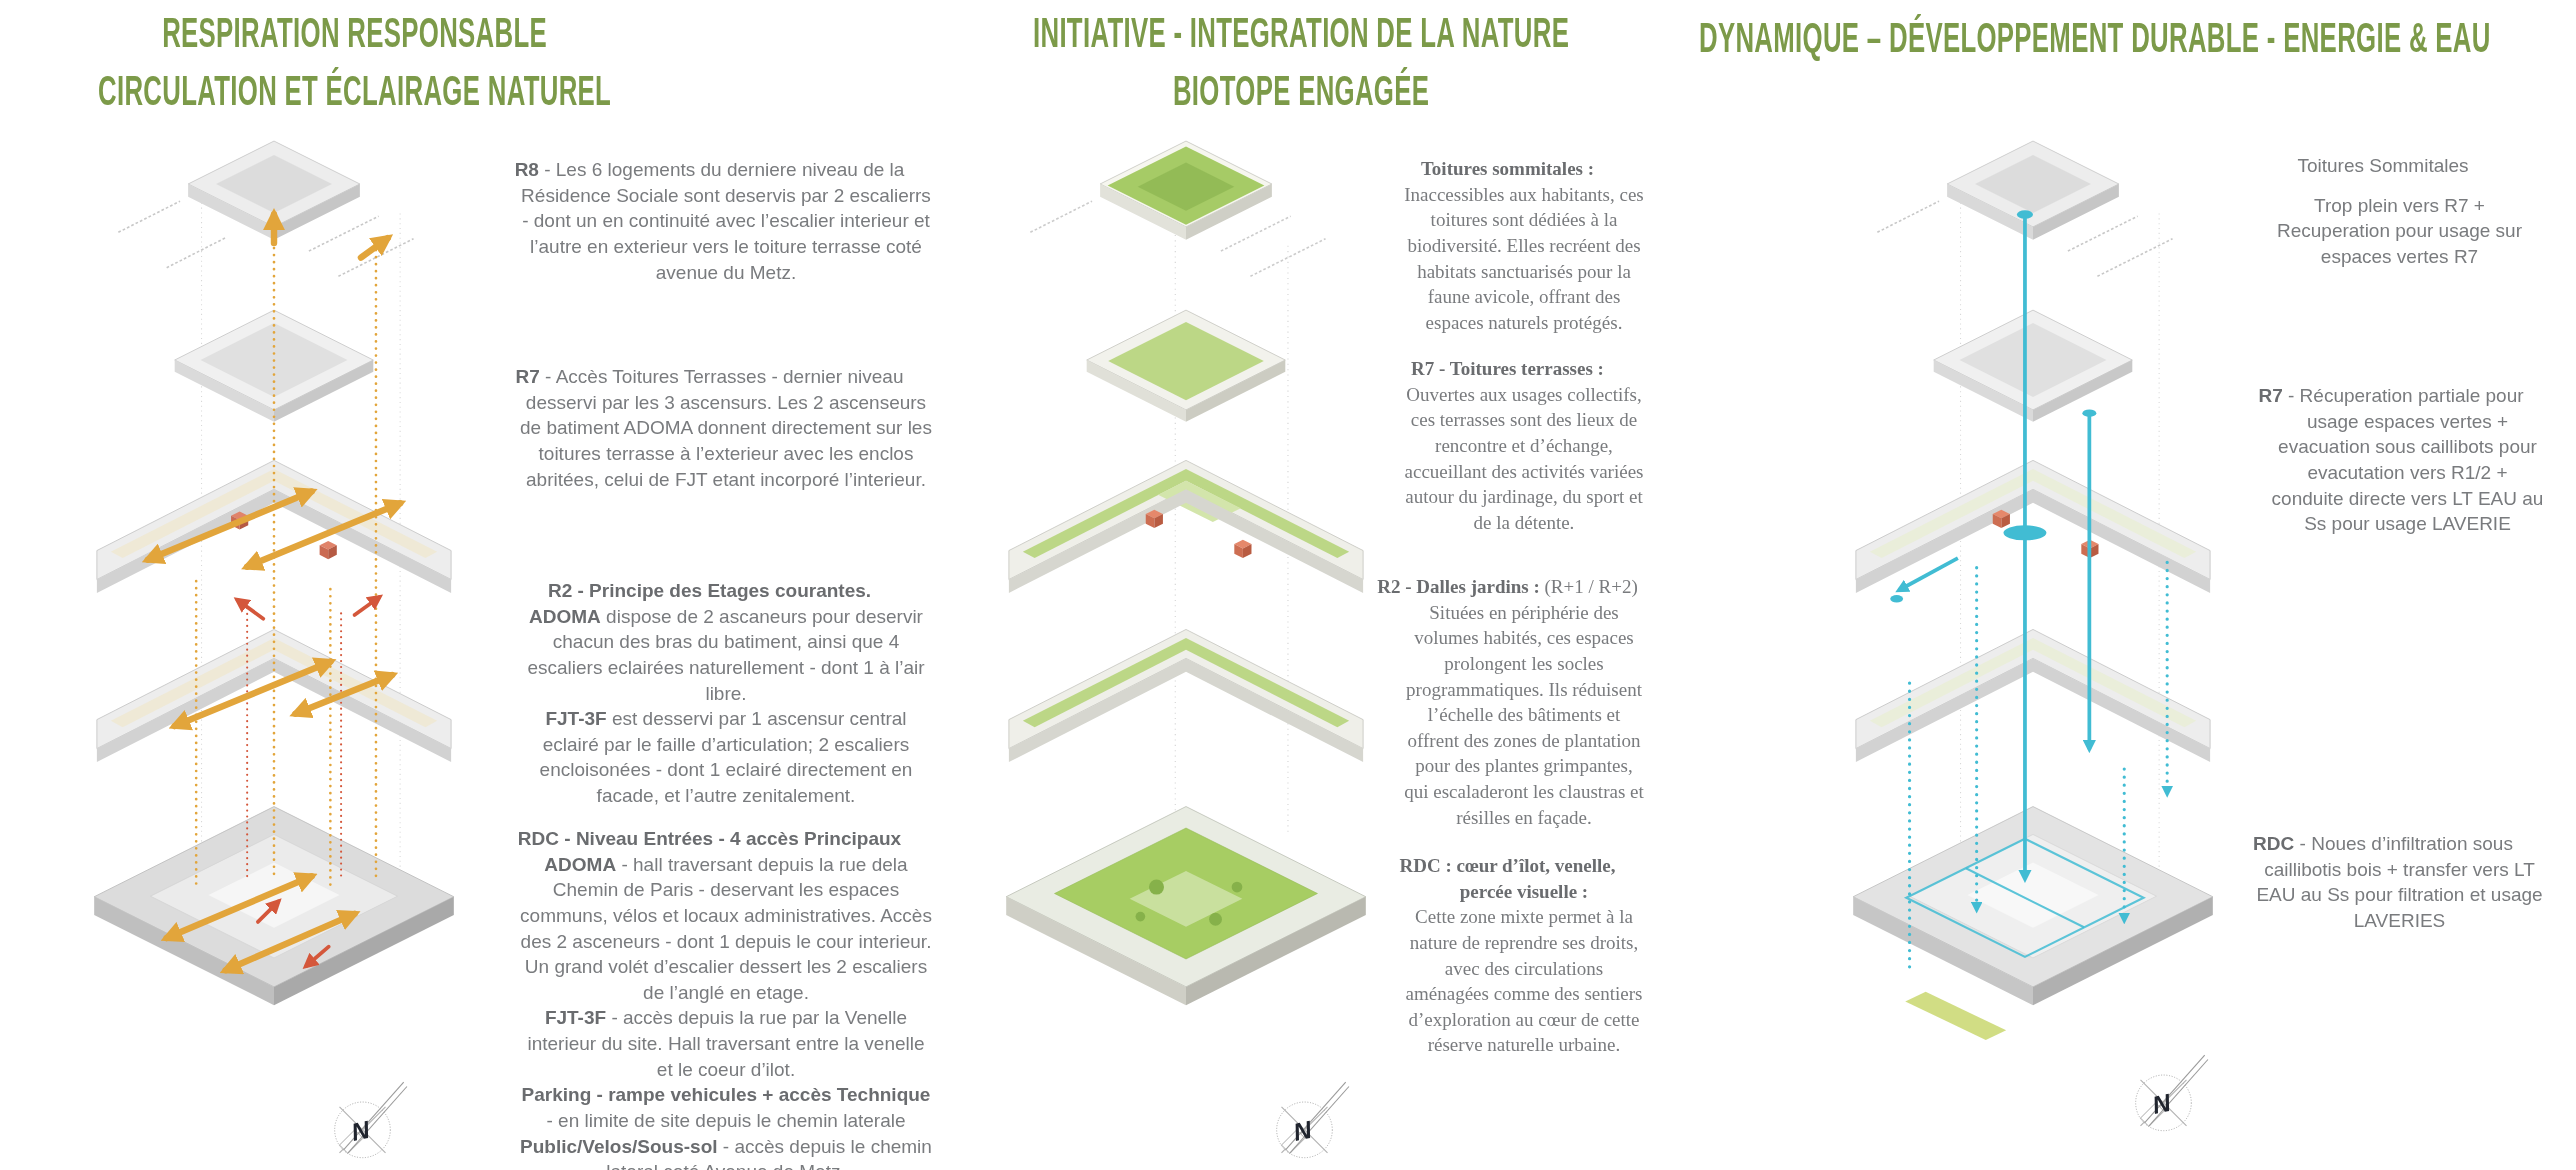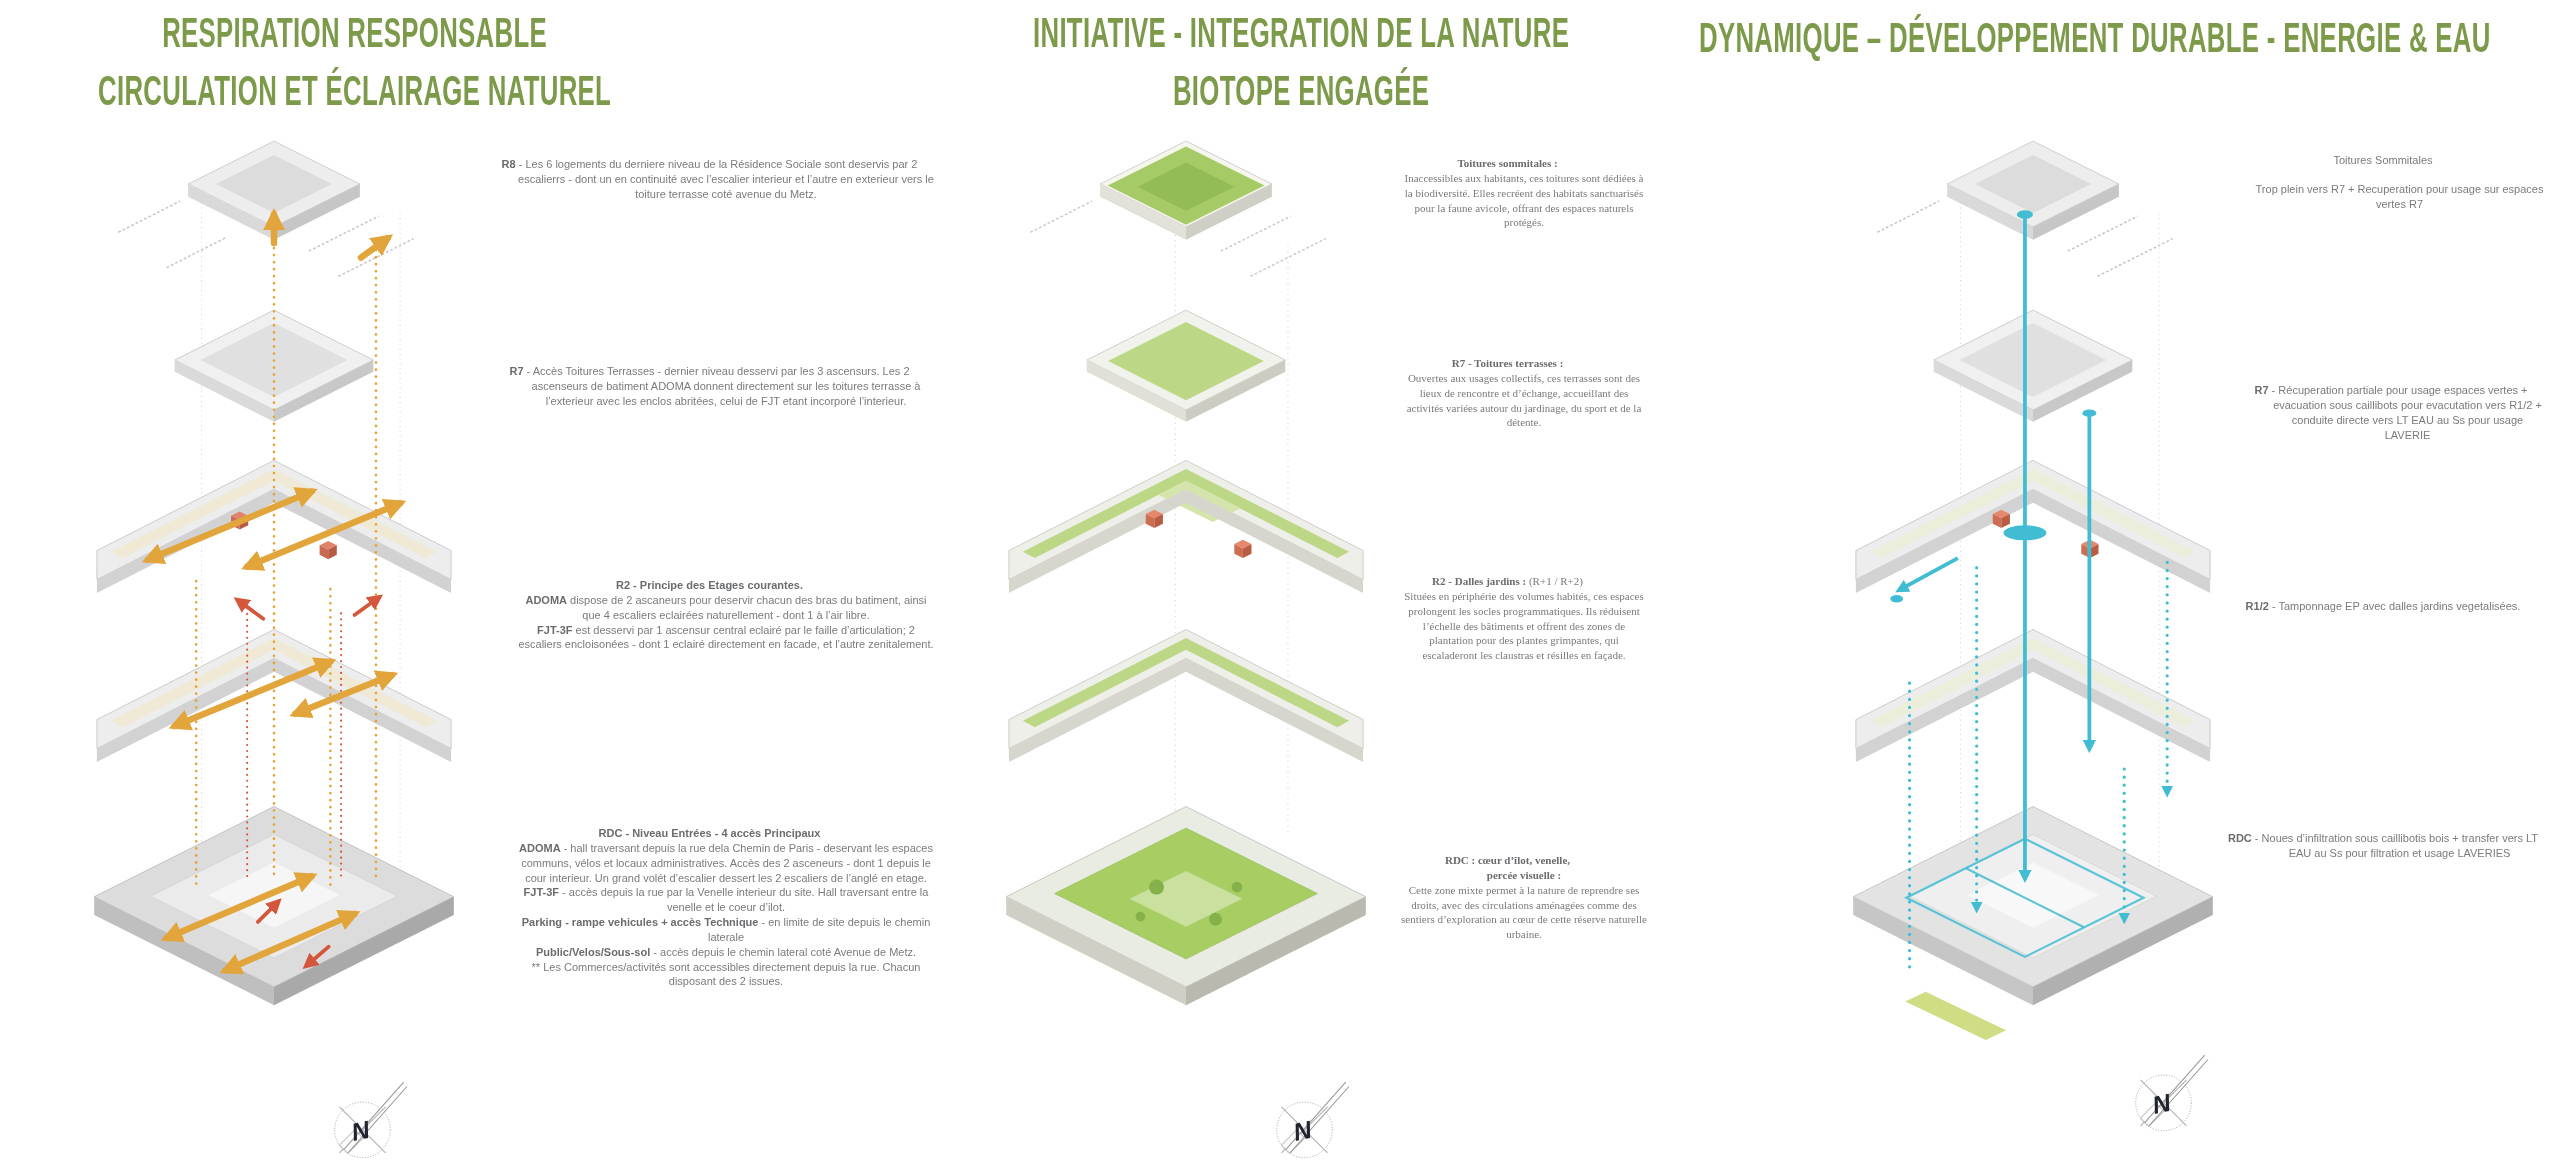--- a/index.html
+++ b/index.html
@@ -10,21 +10,21 @@
   }
   .board{position:absolute;inset:0;}
   .panel{position:absolute;inset:0;text-align:center;}
   .title{position:absolute;margin:0;}
   .tline{
     font-size:43px;line-height:1;font-weight:bold;color:var(--title-green,#7C9A49);
     letter-spacing:0.5px;white-space:nowrap;transform:scaleX(0.6);transform-origin:0 0;
   }
   .tline + .tline{margin-top:15px;}
   .col{position:absolute;top:0;height:1171px;}
-  .ann-block{position:absolute;left:0;right:0;font-size:11px;line-height:1.35;}
+  .ann-block{position:absolute;left:0;right:0;font-size:19px;line-height:1.35;}
   .part .b{font-weight:bold;color:var(--text-dark,#6A6C6F);}
   .part.ind{padding-left:33px;}
   .part.hang{padding-left:33px;text-indent:-33px;}
   .part.gap{margin-top:14px;}
   svg.axon,svg.compass{position:absolute;}
 </style>
 </head>
 <body>
 
 <div class="board">
@@ -368,22 +368,19 @@
     </svg>
 
     <div class="col" style="left:2222px;width:322px;">
         <div class="ann-block" style="top: 153px;">
           <div class="part hang"><span>Toitures Sommitales</span></div>
           <div class="part ind gap"><span>Trop plein vers R7 + Recuperation pour usage sur espaces vertes R7</span></div>
         </div>
         <div class="ann-block" style="top: 383px; margin-left: 16px;">
           <div class="part hang"><span class="b">R7</span><span> - Récuperation partiale pour usage espaces vertes + evacuation sous caillibots pour evacutation vers R1/2 + conduite directe vers LT EAU au Ss pour usage LAVERIE</span></div>
         </div>
-        <div class="ann-block" style="top: 599px;">
-          <div class="part hang"><span class="b">R1/2</span><span> - Tamponnage EP avec dalles jardins vegetalisées.</span></div>
-        </div>
         <div class="ann-block" style="top: 831px;">
           <div class="part hang"><span class="b">RDC</span><span> - Noues d’infiltration sous caillibotis bois + transfer vers LT EAU au Ss pour filtration et usage LAVERIES</span></div>
         </div>
       </div>
   </section>
 </div>
 
 
 </body></html>

